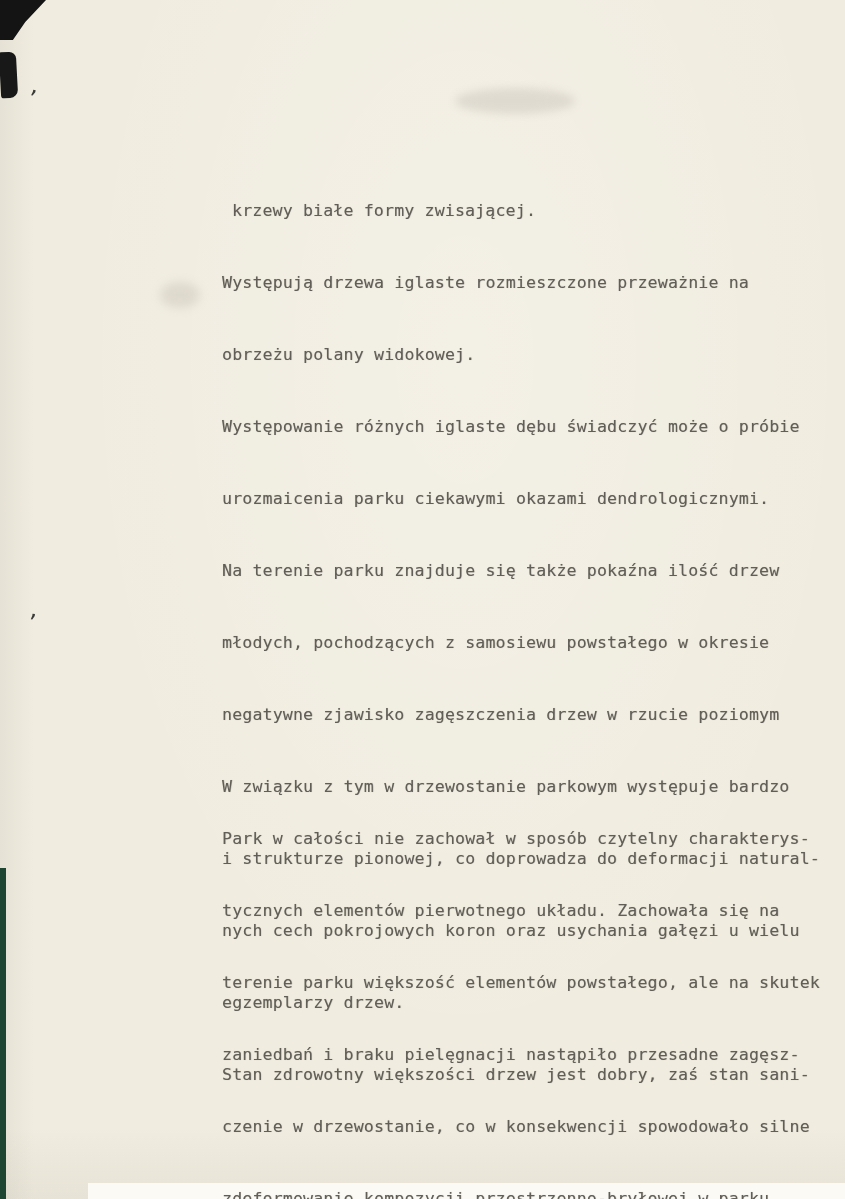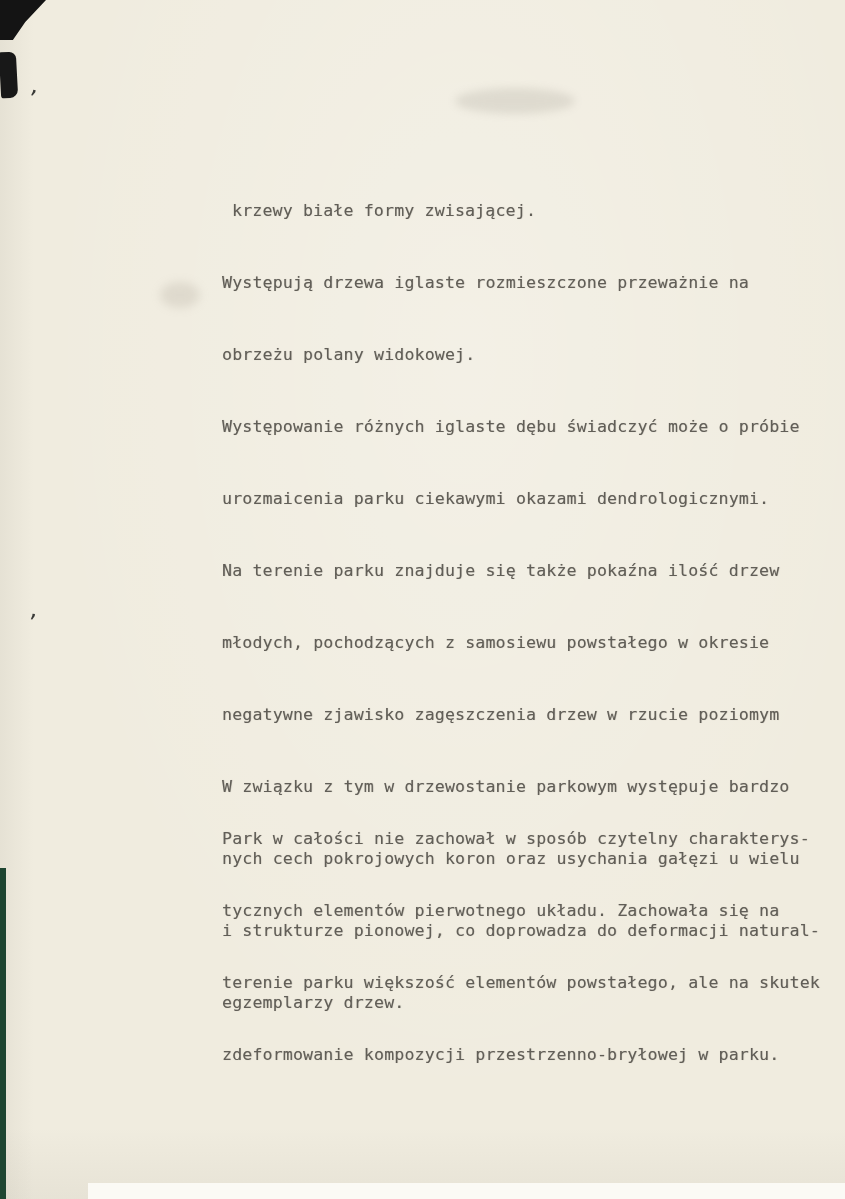--- a/index.html
+++ b/index.html
@@ -114,32 +114,35 @@
   <div class="para para1">
     <div class="line indent">krzewy białe formy zwisającej.</div>
     <div class="line">Występują drzewa iglaste rozmieszczone przeważnie na</div>
     <div class="line">obrzeżu polany widokowej.</div>
     <div class="line">Występowanie różnych iglaste dębu świadczyć może o próbie</div>
     <div class="line">urozmaicenia parku ciekawymi okazami dendrologicznymi.</div>
     <div class="line">Na terenie parku znajduje się także pokaźna ilość drzew</div>
     <div class="line">młodych, pochodzących z samosiewu powstałego w okresie</div>
     <div class="line">negatywne zjawisko zagęszczenia drzew w rzucie poziomym</div>
     <div class="line">W związku z tym w drzewostanie parkowym występuje bardzo</div>
+    <div class="line">i strukturze pionowej, co doprowadza do deformacji natural-</div>
     <div class="line">nych cech pokrojowych koron oraz usychania gałęzi u wielu</div>
-    <div class="line">i strukturze pionowej, co doprowadza do deformacji natural-</div>
     <div class="line">egzemplarzy drzew.</div>
+    <div class="line">Stan zdrowotny większości drzew jest dobry, zaś stan sani-</div>
     
     
   </div>
 
 
   <div class="para para2">
     <div class="line">Park w całości nie zachował w sposób czytelny charakterys-</div>
     <div class="line">tycznych elementów pierwotnego układu. Zachowała się na</div>
     <div class="line">terenie parku większość elementów powstałego, ale na skutek</div>
+    <div class="line">zaniedbań i braku pielęgnacji nastąpiło przesadne zagęsz-</div>
+    <div class="line">czenie w drzewostanie, co w konsekwencji spowodowało silne</div>
     <div class="line">zdeformowanie kompozycji przestrzenno-bryłowej w parku.</div>
     
     
     
     
   </div>
 
 </div>
 
 </body></html>

